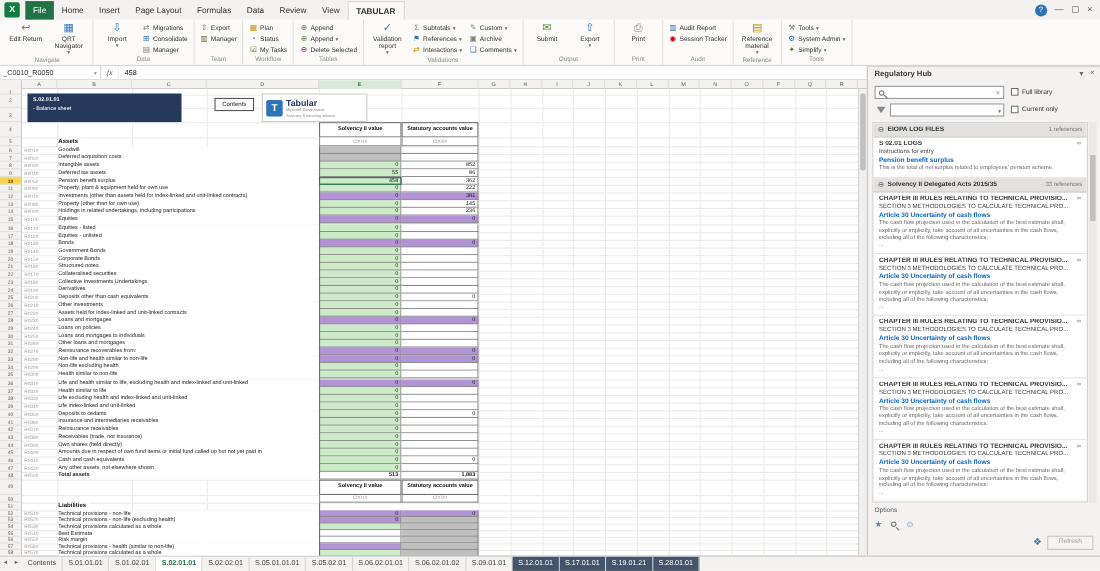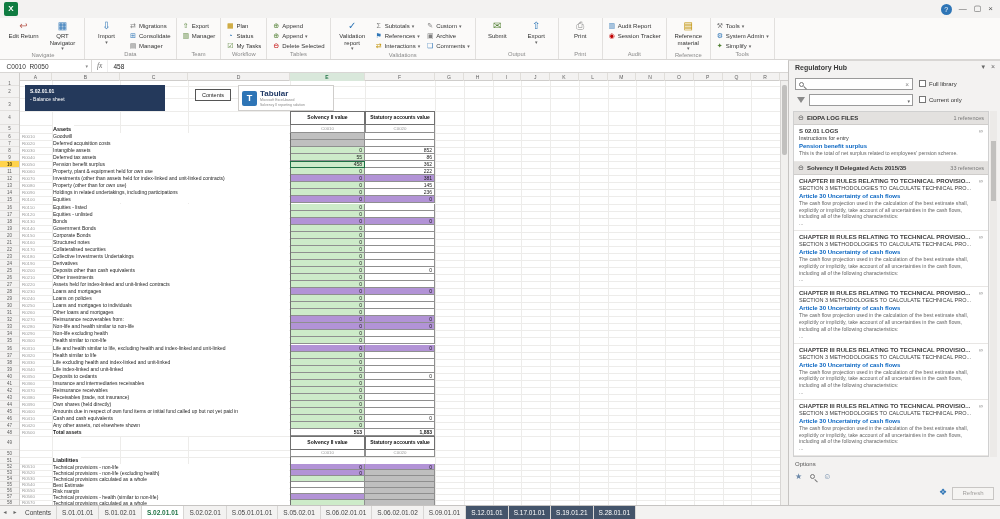--- a/index.html
+++ b/index.html
@@ -115,20 +115,31 @@
   .tnav{width:10px;text-align:center;font-size:6px;color:#666;line-height:13px}
   .stab{padding:0 5px;font-size:6.5px;line-height:13px;color:#444;border-right:1px solid #d8d6d4;white-space:nowrap}
   .stab.active{background:#fff;color:#217346;font-weight:bold}
   .stab.dark{background:#44546a;color:#fff}
 </style>
 </head>
 <body>
 
 <div id="rtabs">
   <span class="xlogo">X</span>
+  <span id="rtabsList" style="display:flex;align-items:flex-end">
+      <span class="rtab file">File</span>
+      <span class="rtab">Home</span>
+      <span class="rtab">Insert</span>
+      <span class="rtab">Page Layout</span>
+      <span class="rtab">Formulas</span>
+      <span class="rtab">Data</span>
+      <span class="rtab">Review</span>
+      <span class="rtab">View</span>
+      <span class="rtab active">TABULAR</span>
+    </span>
   <span id="winctrl">
     <span class="whelp">?</span>
     <span class="wicon">—</span>
     <span class="wicon">▢</span>
     <span class="wicon">×</span>
   </span>
 </div>
 
 <div id="ribbon">
     <div class="rgroup">

